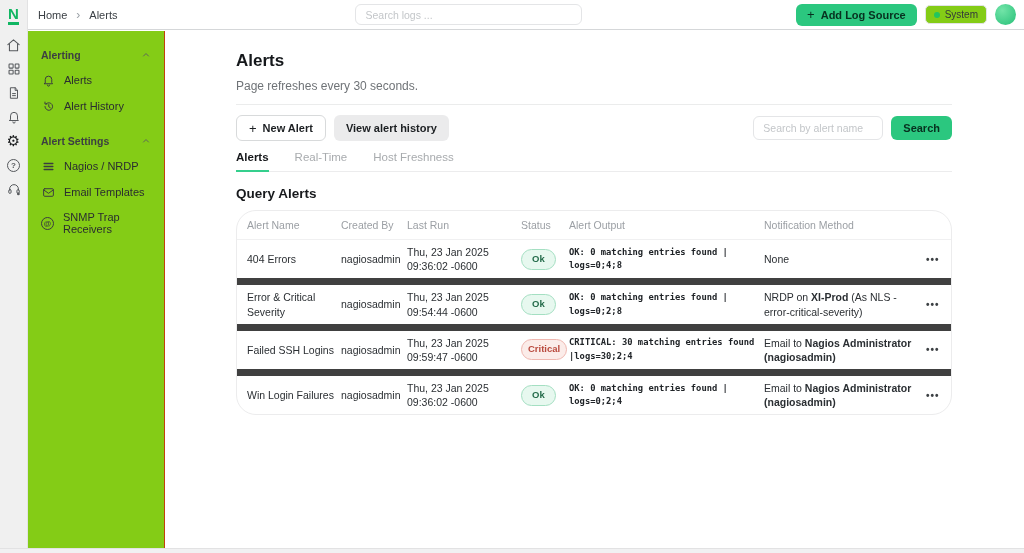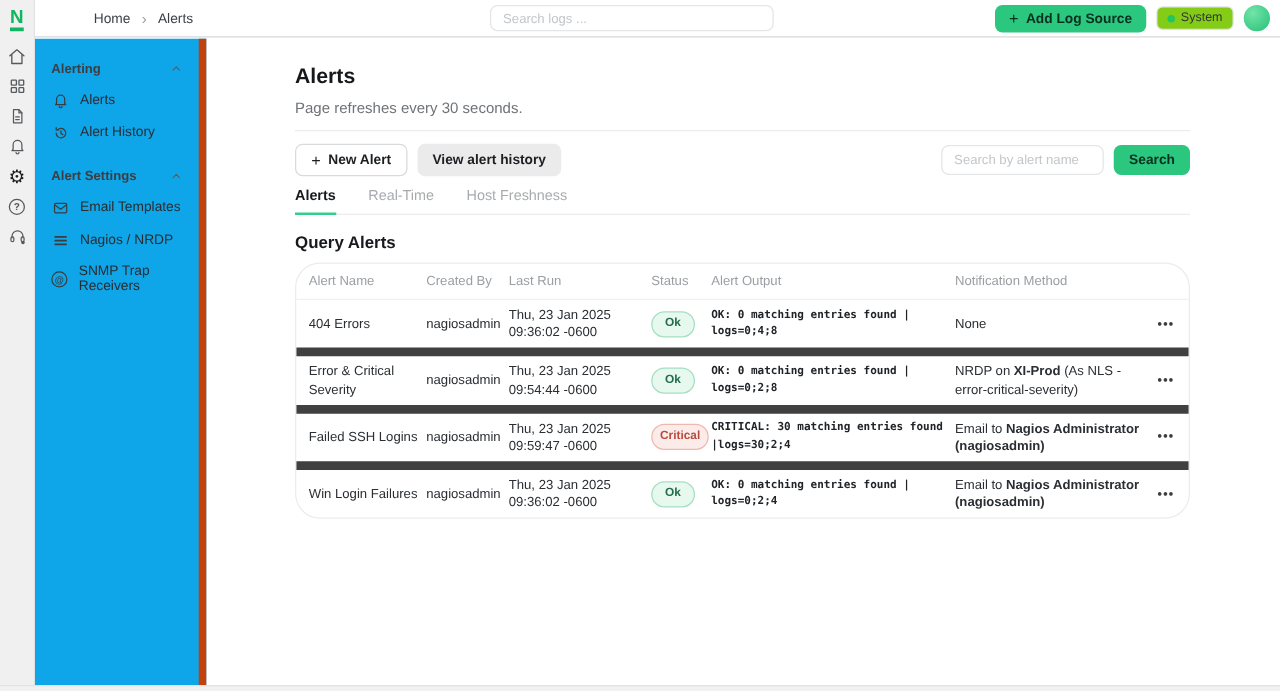--- a/index.html
+++ b/index.html
@@ -31,21 +31,21 @@
     display:flex; align-items:center; justify-content:center;
     font-size:8px; font-weight:700; color:#55585c;
   }
 
   
   .topbar {
     position:absolute; left:28px; right:0; top:0; height:30px;
     background:#fff; border-bottom:1px solid #d5d7d9;
     display:flex; align-items:center; padding:0 8px 0 10px; z-index:4;
   }
-  .breadcrumb { display:flex; align-items:flex-start; gap:9px; font-size:11px; color:#3a3f44; white-space:nowrap;margin-left:37px; }
+  .breadcrumb { display:flex; align-items:flex-start; gap:9px; font-size:11px; color:#3a3f44; white-space:nowrap; }
   .crumb { cursor:pointer; }
   .crumb-sep { color:#9aa0a6; font-size:12px; line-height:1; }
   .topbar-search {
     margin-left:238px; width:227px; height:21px;
     border:1px solid #e4e5e7; border-radius:6px; background:#fff;
     font-size:10.5px; padding:0 9px; color:#444; outline:none;
     font-family:"Liberation Sans", sans-serif;
   }
   .topbar-search::placeholder { color:#c3c6c9; }
   .topbar-right { margin-left:auto; display:flex; align-items:center; gap:8px; }
@@ -63,21 +63,21 @@
   }
   .green-dot { width:6px; height:6px; border-radius:50%; background:#22c55e; }
   .avatar {
     width:21px; height:21px; border-radius:50%; cursor:pointer;
     background:radial-gradient(circle at 35% 30%, #72e4a8, #27c078);
   }
 
   
   .sidebar {
     position:absolute; left:28px; top:31px; bottom:0; width:137px;
-    background:#0ea5e9; border-right:6px solid #c2410c; padding-top:12px; z-index:3;
+    background:#84cc16; border-right:1px solid #c2410c; padding-top:12px; z-index:3;
   }
   .side-section-header {
     display:flex; align-items:center; justify-content:space-between;
     padding:6px 13px; font-size:10.5px; font-weight:600; color:#3c3f42; cursor:pointer;
   }
   .side-item {
     display:flex; align-items:center; gap:9px; padding:6px 13px;
     font-size:11px; color:#2a2d30; cursor:pointer;
   }
   .side-item .icn { width:14px; height:14px; color:#3a3d40; display:flex; align-items:center; justify-content:center; }
@@ -250,34 +250,34 @@
   <div class="side-gap"></div>
 
   <div class="side-section-header">
     <span>Alert Settings</span>
     <svg width="10" height="10" viewBox="0 0 24 24" fill="none" stroke="#5a5d60" stroke-width="2.2" stroke-linecap="round" stroke-linejoin="round">
         <path d="m6 14.5 6-6 6 6"></path>
       </svg>
   </div>
   <div class="side-item">
     <span class="icn">
+      <svg width="13" height="13" viewBox="0 0 24 24" fill="none" stroke="currentColor" stroke-width="2.6" stroke-linecap="round">
+          <path d="M4 6.5h16M4 12h16M4 17.5h16"></path>
+        </svg>
+    </span>
+    <span>Nagios / NRDP</span>
+  </div>
+  <div class="side-item">
+    <span class="icn">
       <svg width="13" height="13" viewBox="0 0 24 24" fill="none" stroke="currentColor" stroke-width="1.8" stroke-linecap="round" stroke-linejoin="round">
           <rect x="3" y="5" width="18" height="14" rx="2"></rect>
           <path d="m3.5 7.5 8.5 6 8.5-6"></path>
         </svg>
     </span>
     <span>Email Templates</span>
-  </div>
-  <div class="side-item">
-    <span class="icn">
-      <svg width="13" height="13" viewBox="0 0 24 24" fill="none" stroke="currentColor" stroke-width="2.6" stroke-linecap="round">
-          <path d="M4 6.5h16M4 12h16M4 17.5h16"></path>
-        </svg>
-    </span>
-    <span>Nagios / NRDP</span>
   </div>
   <div class="side-item">
     <span class="icn">
       <span class="ring-icon" style="width:13px;height:13px;font-size:7.5px;border-color:#3a3d40;color:#3a3d40;">@</span>
     </span>
     <span>SNMP Trap Receivers</span>
   </div>
 </div>
 
 <div class="main">

